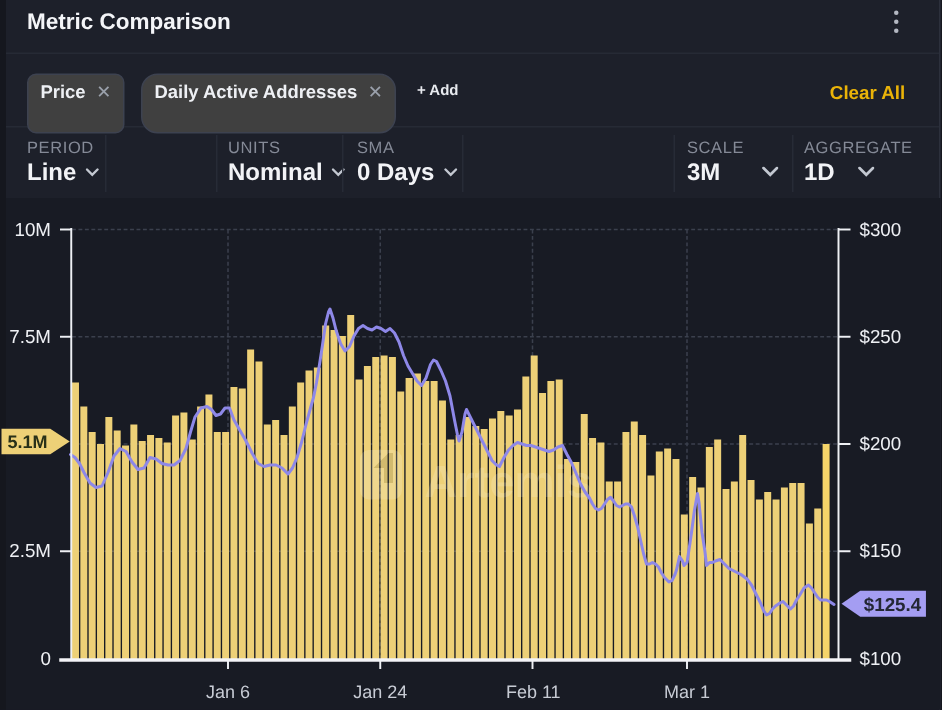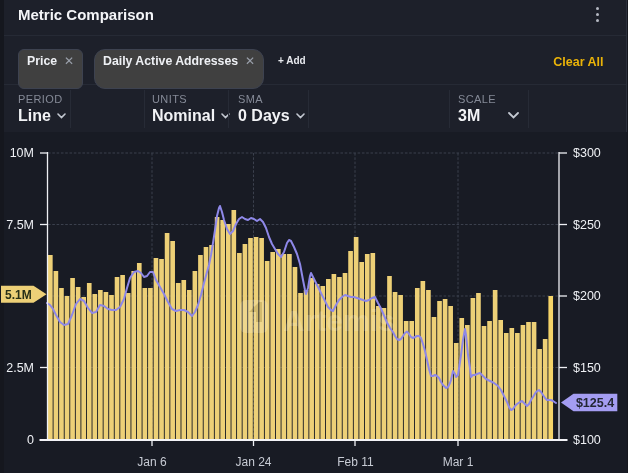--- a/index.html
+++ b/index.html
@@ -64,20 +64,26 @@
       </div>
     <div class="sep" style="left:304px;"></div>
     <div class="sep" style="left:445px;"></div>
     <div class="ctl" style="left:454px;">
         <div class="lab">SCALE</div>
         <div class="val">3M<svg class="chev" style="margin-left:28px" width="11" height="7">
             <path d="M1 1 L5.5 5.5 L10 1" stroke="#c3c8d1" stroke-width="1.8" fill="none" stroke-linecap="round"></path>
           </svg></div>
       </div>
     <div class="sep" style="left:524px;"></div>
+    <div class="ctl" style="left:532px;">
+        <div class="lab">AGGREGATE</div>
+        <div class="val">1D<svg class="chev" style="margin-left:16px" width="11" height="7">
+            <path d="M1 1 L5.5 5.5 L10 1" stroke="#c3c8d1" stroke-width="1.8" fill="none" stroke-linecap="round"></path>
+          </svg></div>
+      </div>
   </div>
   <div class="chartbg"></div>
 </div>
 <svg class="chart" viewBox="0 0 628 473">
   <g stroke="#3b404d" stroke-width="1" stroke-dasharray="2.6 1.7">
 <line x1="48" y1="153" x2="558" y2="153"></line>
 <line x1="48" y1="224.5" x2="558" y2="224.5"></line>
 <line x1="48" y1="296" x2="558" y2="296"></line>
 <line x1="48" y1="367.5" x2="558" y2="367.5"></line>
 <line x1="152" y1="153" x2="152" y2="439"></line>

